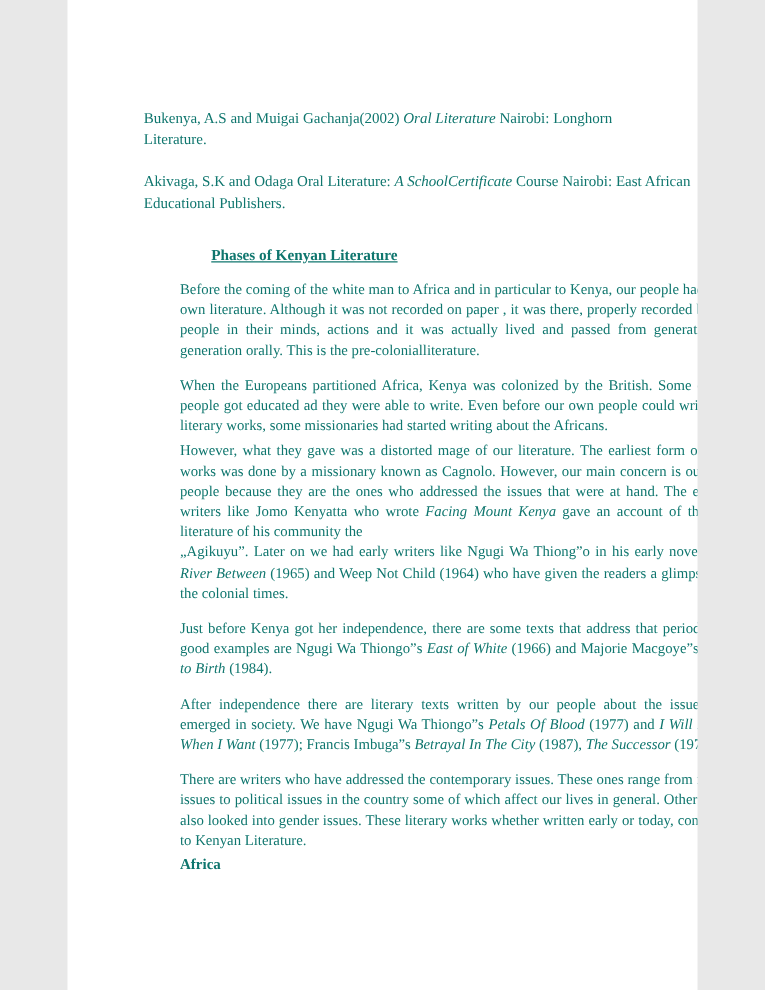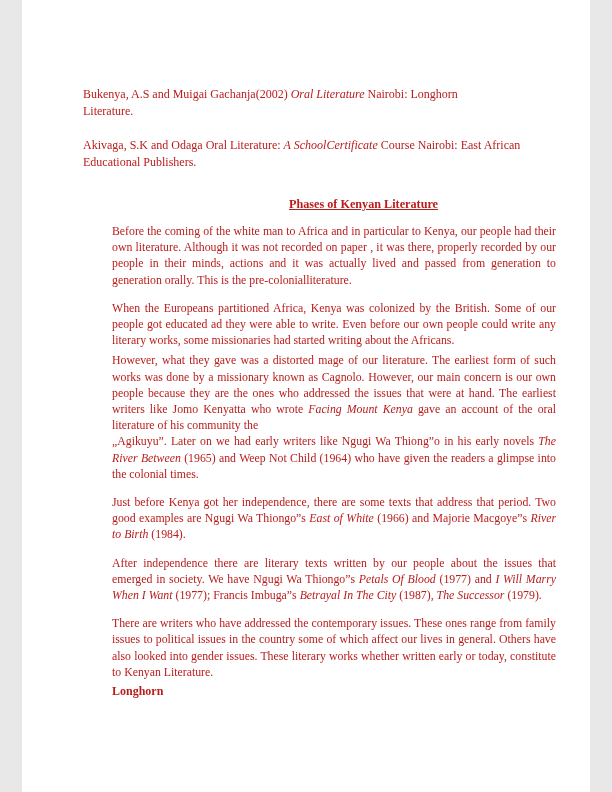--- a/index.html
+++ b/index.html
@@ -1,45 +1,44 @@
 <!DOCTYPE html>
 <html><head>
 <meta charset="utf-8">
 <style>
   html, body { margin: 0; padding: 0; background: #e8e8e8; }
   .page {
-    width: 568px;
+    width: 504px;
     height: 792px;
     background: #ffffff;
     margin: 0 auto;
     overflow: hidden;
     box-sizing: border-box;
     font-family: "Liberation Serif", "DejaVu Serif", serif;
-    color: #b91c1c;
+    color: #0f766e;
   }
   .content {
     padding: 86px 0 0 61px;
   }
   p { margin: 0; }
   .it { font-style: italic; }
 
   .refs {
     width: 478px;
     font-size: 12px;
     line-height: 17px;
     text-align: left;
   }
   .ref-first { margin-bottom: 17px; }
 
   .section-heading {
     margin: 26px 0 11px 54px;
     font-size: 12.2px;
     font-weight: bold;
     text-decoration: underline;
-    text-align: center;
   }
 
   .bodywrap {
     margin-left: 29px;
     width: 444px;
     font-size: 11.8px;
     line-height: 16.2px;
     text-align: justify;
   }
   .bodywrap p { margin: 0 0 12px 0; }
@@ -67,18 +66,18 @@
     <h2 class="section-heading">Phases of Kenyan Literature</h2>
 
     <div class="bodywrap">
       <p><span>Before the coming of the white man to Africa and in particular to Kenya, our people had their own literature. Although it was not recorded on paper , it was there, properly recorded by our people in their minds, actions and it was actually lived and passed from generation to generation orally. This is the pre-colonialliterature.</span></p>
       <p class="tight"><span>When the Europeans partitioned Africa, Kenya was colonized by the British. Some of our people got educated ad they were able to write. Even before our own people could write any literary works, some missionaries had started writing about the Africans.</span></p>
       <p><span>However, what they gave was a distorted mage of our literature. The earliest form of such works was done by a missionary known as Cagnolo. However, our main concern is our own people because they are the ones who addressed the issues that were at hand. The earliest writers like Jomo Kenyatta who wrote </span><span class="it">Facing Mount Kenya</span><span> gave an account of the oral literature of his community the</span><br><span>„Agikuyu”. Later on we had early writers like Ngugi Wa Thiong”o in his early novels </span><span class="it">The River Between</span><span> (1965) and Weep Not Child (1964) who have given the readers a glimpse into the colonial times.</span></p>
       <p><span>Just before Kenya got her independence, there are some texts that address that period. Two good examples are Ngugi Wa Thiongo”s </span><span class="it">East of White</span><span> (1966) and Majorie Macgoye”s </span><span class="it">River to Birth</span><span> (1984).</span></p>
       <p><span>After independence there are literary texts written by our people about the issues that emerged in society. We have Ngugi Wa Thiongo”s </span><span class="it">Petals Of Blood</span><span> (1977) and </span><span class="it">I Will Marry When I Want</span><span> (1977); Francis Imbuga”s </span><span class="it">Betrayal In The City</span><span> (1987), </span><span class="it">The Successor</span><span> (1979).</span></p>
       <p class="pre-summary"><span>There are writers who have addressed the contemporary issues. These ones range from family issues to political issues in the country some of which affect our lives in general. Others have also looked into gender issues. These literary works whether written early or today, constitute to Kenyan Literature.</span></p>
 
-      <p class="summary-heading">Longhorn</p>
+      <p class="summary-heading">Africa</p>
 
     </div>
 
   </div>
 </div>
 
 </body></html>

